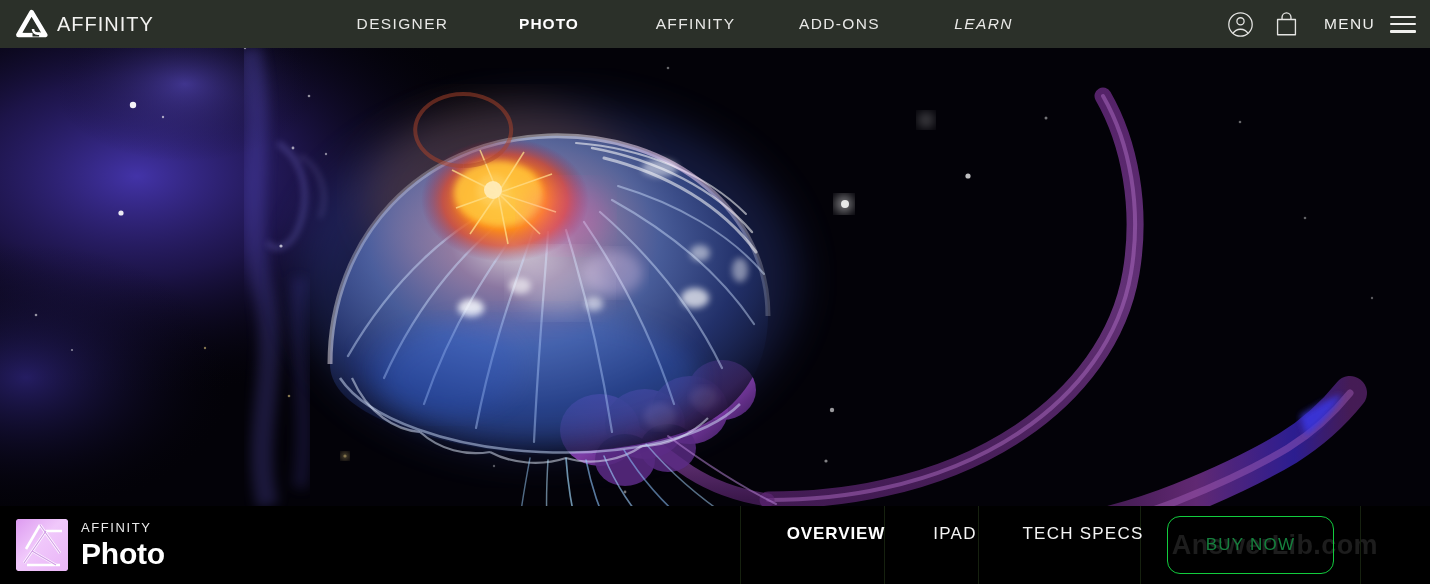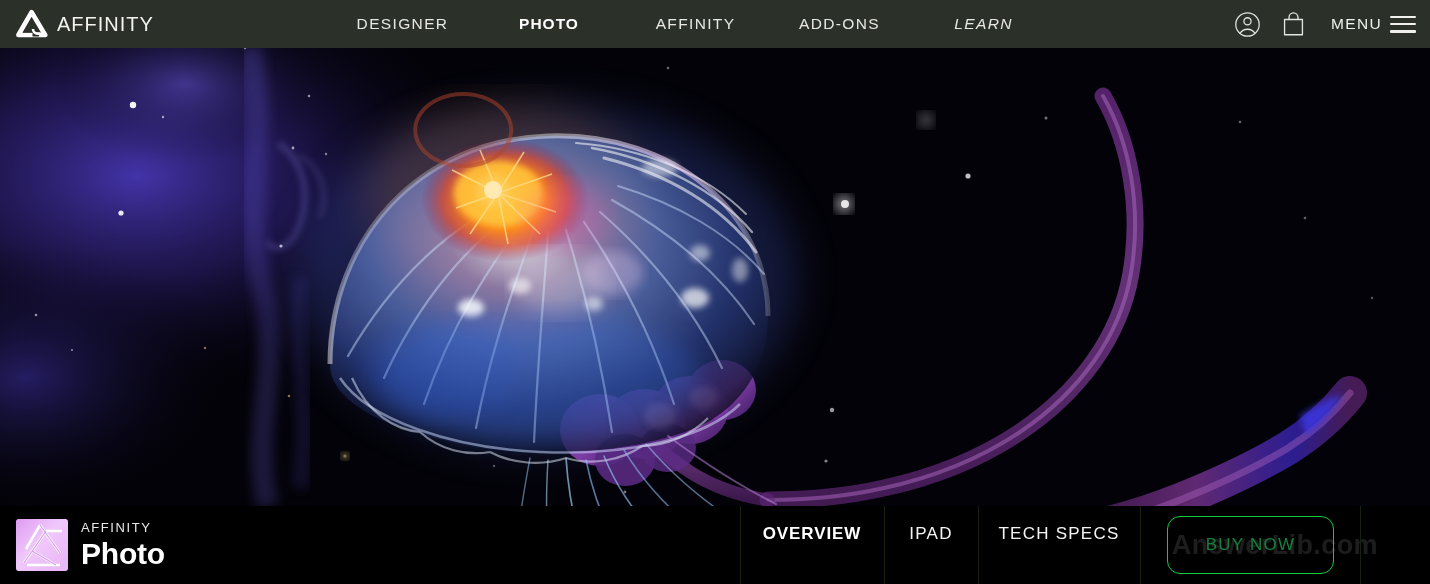--- a/index.html
+++ b/index.html
@@ -34,21 +34,21 @@
   .nav-item.w2 { width:148px; }
   .nav-item.w3 { width:145px; }
   .nav-item.w4 { width:143px; }
   .nav-item.w5 { width:145px;font-style:italic; }
   .nav-item.active { font-weight:700; color:#fff; letter-spacing:1.0px; }
 
   .header-right { display:flex; align-items:center; gap:0; padding-right:14px; flex:0 0 auto; }
   .icon-btn { cursor:pointer; display:flex; align-items:center; justify-content:center; }
   .acct-icon { width:46px; height:30px; }
   .bag-icon  { width:46px; height:32px; }
-  .menu-wrap { display:flex; align-items:center; gap:8px; cursor:pointer; margin-left:14px; }
+  .menu-wrap { display:flex; align-items:center; gap:15px; cursor:pointer; margin-left:14px; }
   .menu-label {
     color:#f0f0ee; font-size:15.5px; letter-spacing:1.35px; font-weight:400;
     font-family:"Liberation Sans", sans-serif;
   }
   .burger { width:26px; height:17px; display:flex; flex-direction:column; justify-content:space-between; }
   .burger span { display:block; height:2.6px; background:#f0f0ee; border-radius:1px; }
 
   
   .hero {
     position:absolute; top:48px; left:0; width:1430px; height:458px;
@@ -81,20 +81,21 @@
   }
 
   .divider { position:absolute; top:0; width:1px; height:78px; background:#16210f; z-index:2; }
 
   .tab {
     position:absolute; top:0; height:56px;
     display:flex; align-items:center; justify-content:center;
     color:#f4f4f4; font-size:17px; letter-spacing:1.25px; font-weight:400;
     cursor:pointer; white-space:nowrap; z-index:3;
     font-family:"Liberation Sans", sans-serif;
+    margin-left:24px;
   }
   .tab.active { font-weight:700; letter-spacing:0.9px; color:#fff; }
 
   .buy-btn {
     position:absolute; top:50%; transform:translateY(-50%);
     left:1167px; width:167px; height:58px;
     border:1.6px solid #12cc3e; border-radius:13px; background:transparent;
     display:flex; align-items:center; justify-content:center;
     color:#15803d; font-size:17px; letter-spacing:1.2px; font-weight:400;
     cursor:pointer; z-index:4; white-space:nowrap;

